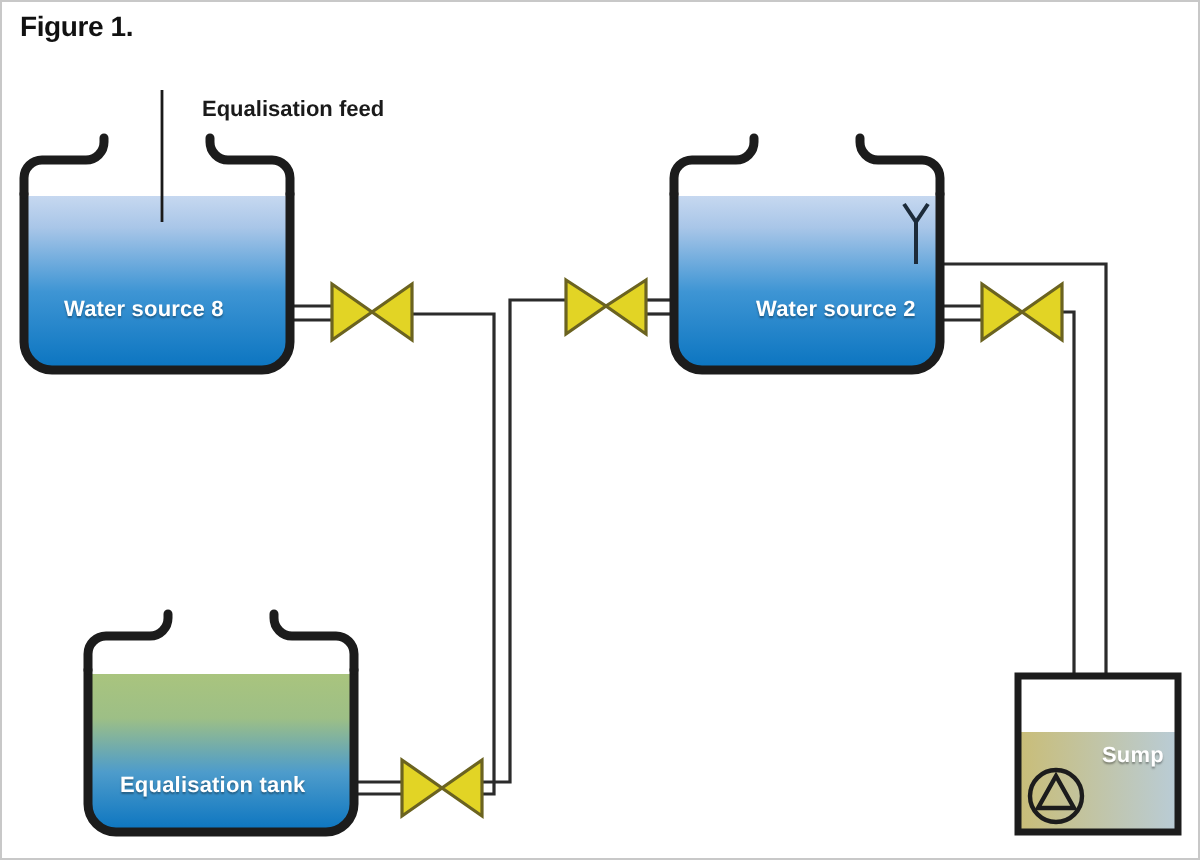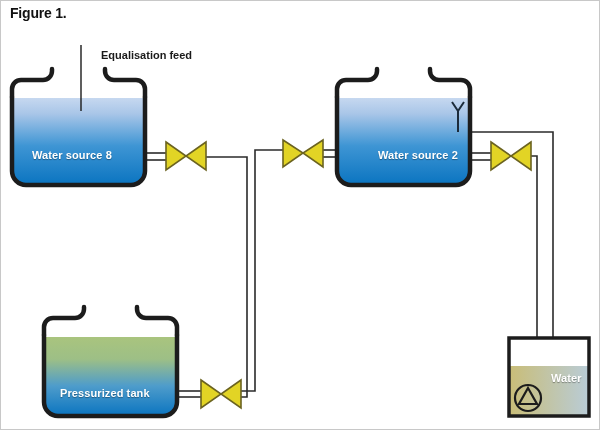--- a/index.html
+++ b/index.html
@@ -195,17 +195,17 @@
     <g>
       <path d="M200 379 L220 393 L200 407 Z" fill="#e2d425" stroke="#6b6320" stroke-width="1.6"></path>
       <path d="M240 379 L220 393 L240 407 Z" fill="#e2d425" stroke="#6b6320" stroke-width="1.6"></path>
     </g>
 
     <line x1="80" y1="44" x2="80" y2="110" stroke="#1a1a1a" stroke-width="1.4"></line>
   </svg>
 
   <div class="tank-label" id="label-ws1">Water source 8</div>
   <div class="tank-label" id="label-ws2">Water source 2</div>
-  <div class="tank-label" id="label-eq">Pressurized tank</div>
-  <div class="tank-label" id="label-sump">Water</div>
+  <div class="tank-label" id="label-eq">Equalisation tank</div>
+  <div class="tank-label" id="label-sump">Sump</div>
   <div class="ann-label" id="label-feed">Equalisation feed</div>
 
 </div>
 
 </body></html>

